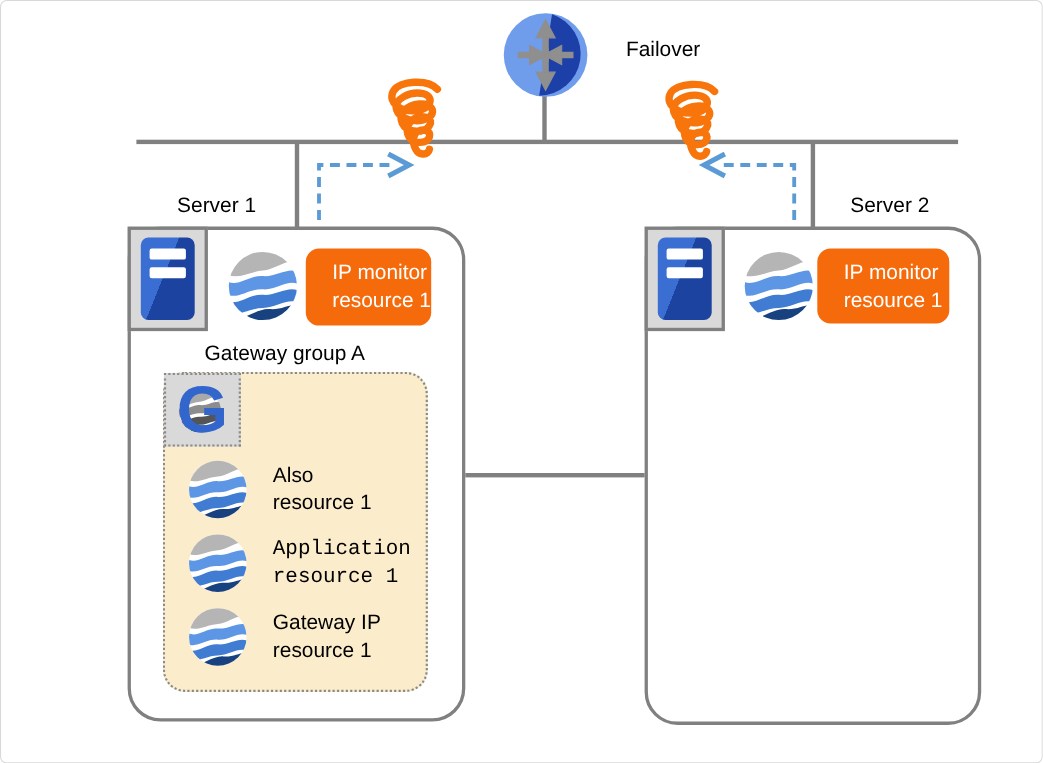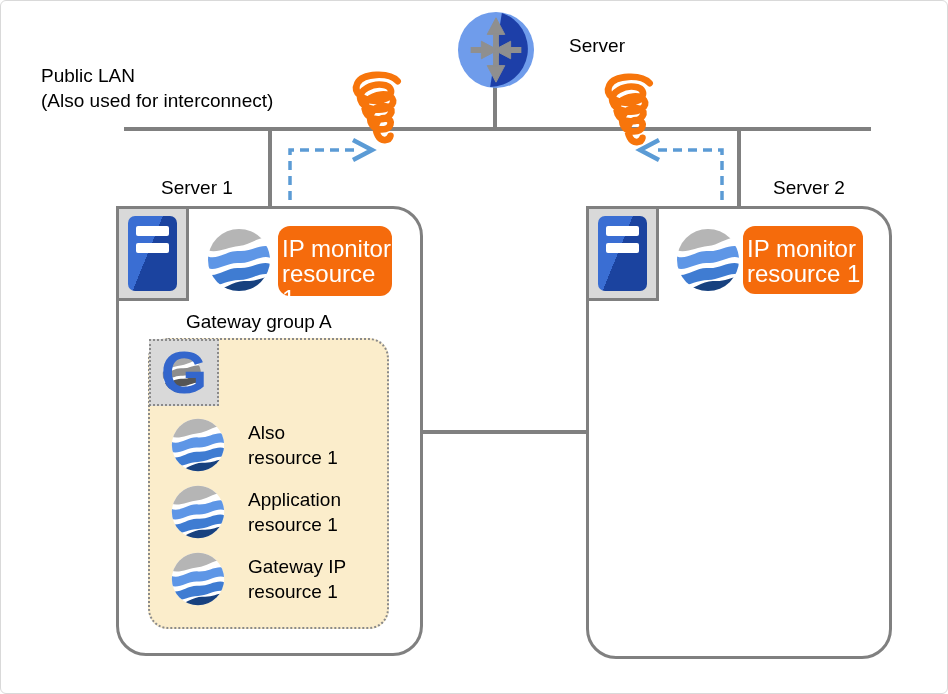--- a/index.html
+++ b/index.html
@@ -31,21 +31,21 @@
   .tower .bar {
     position:absolute; left:8px; width:33px; height:10px;
     background:#fff; border-radius:2px;
   }
   .tower .bar.b1 { top:10px; }
   .tower .bar.b2 { top:27px; }
 
   
   .badge {
     background:#f56b0c; border-radius:12px; color:#fff;
-    font-size:24px; line-height:25px; padding:10px 0 0 4px;
+    font-size:19px; line-height:25px; padding:10px 0 0 24px;
   }
 
   
   .group-box {
     background:#fbedcb; border:2px dotted #8a8a8a; border-radius:20px;
   }
   .g-chip {
     width:70px; height:67px; background:#d9d9d9; border:2px dotted #8a8a8a;
   }
 
@@ -79,45 +79,41 @@
           <path d="M0,46 C10,50 20,39 32,40 C44,41 54,32 64,36 V47 C54,43 44,52 32,52 C20,52 10,60 0,57 Z" fill="#555555"></path>
           <path d="M0,62 C12,66 26,52 38,53 C50,54 58,47 64,50 V64 H0 Z" fill="#0d0d0d"></path>
         </g>
       </g>
       <g id="tornado">
         <path d="M52,9 C44,0 18,1 13,11 C8,21 20,29 33,28 C46,27 50,16 40,13 C28,10 13,18 16,27 C19,37 36,39 44,34 C52,29 46,21 36,22 C26,23 17,30 21,39 C25,48 41,48 45,41 C49,35 41,32 34,34 C27,36 23,44 27,51 C31,58 43,57 45,51 C47,45 39,44 35,46 C31,48 29,55 33,62 C36,68 44,67 45,62" fill="none" stroke="#f7750b" stroke-width="6.5" stroke-linecap="round"></path>
       </g>
     </defs>
   </svg>
 
-  <div class="abs label" style="left:40px; top:62px;">
-    <div>Public LAN</div>
-    <div>(Also used for interconnect)</div>
-  </div>
 
   <div class="abs gray-line" style="left:123px; top:126px; width:747px; height:4px;"></div>
 
   <div class="abs gray-line" style="left:492px; top:86px; width:4px; height:42px;"></div>
 
   <svg class="abs" style="left:456px; top:10px;" width="78" height="78" viewBox="0 0 80 80">
     <circle cx="40" cy="40" r="39" fill="#6f9ceb"></circle>
     <path d="M46,2 A39,39 0 0 1 34,78 Z" fill="#1d3fa8"></path>
     <g stroke="#8f8f8f" stroke-width="6" fill="#8f8f8f">
       <line x1="40" y1="46" x2="40" y2="22"></line>
       <polygon points="31,24 49,24 40,7" stroke-width="1"></polygon>
       <line x1="40" y1="34" x2="40" y2="58"></line>
       <polygon points="31,56 49,56 40,73" stroke-width="1"></polygon>
       <line x1="14" y1="40" x2="27" y2="40"></line>
       <polygon points="25,31 25,49 42,40" stroke-width="1"></polygon>
       <line x1="66" y1="40" x2="53" y2="40"></line>
       <polygon points="55,31 55,49 38,40" stroke-width="1"></polygon>
     </g>
   </svg>
 
-  <div class="abs label" style="left:568px; top:32px;">Server</div>
+  <div class="abs label" style="left:568px; top:32px;">Failover</div>
 
   <svg class="abs" style="left:343px; top:66px;" width="66" height="86" viewBox="0 0 64 74">
       <use href="#tornado"></use>
     </svg>
   <svg class="abs" style="left:595px; top:68px;" width="66" height="86" viewBox="0 0 64 74">
       <use href="#tornado"></use>
     </svg>
 
   <div class="abs gray-line" style="left:267px; top:128px; width:4px; height:78px;"></div>
   <div class="abs gray-line" style="left:736px; top:128px; width:4px; height:78px;"></div>
@@ -170,21 +166,21 @@
       <use href="#sphere-blue"></use>
     </svg>
   <div class="abs label" style="left:247px; top:419px;">
     <div>Also</div>
     <div>resource 1</div>
   </div>
 
   <svg class="abs" style="left:170px; top:484px;" width="54" height="54" viewBox="0 0 64 64">
       <use href="#sphere-blue"></use>
     </svg>
-  <div class="abs label" style="left:247px; top:486px;">
+  <div class="abs label" style="left:247px; top:486px;font-family:Liberation Mono, monospace;">
     <div>Application</div>
     <div>resource 1</div>
   </div>
 
   <svg class="abs" style="left:170px; top:551px;" width="54" height="54" viewBox="0 0 64 64">
       <use href="#sphere-blue"></use>
     </svg>
   <div class="abs label" style="left:247px; top:553px;">
     <div>Gateway IP</div>
     <div>resource 1</div>

